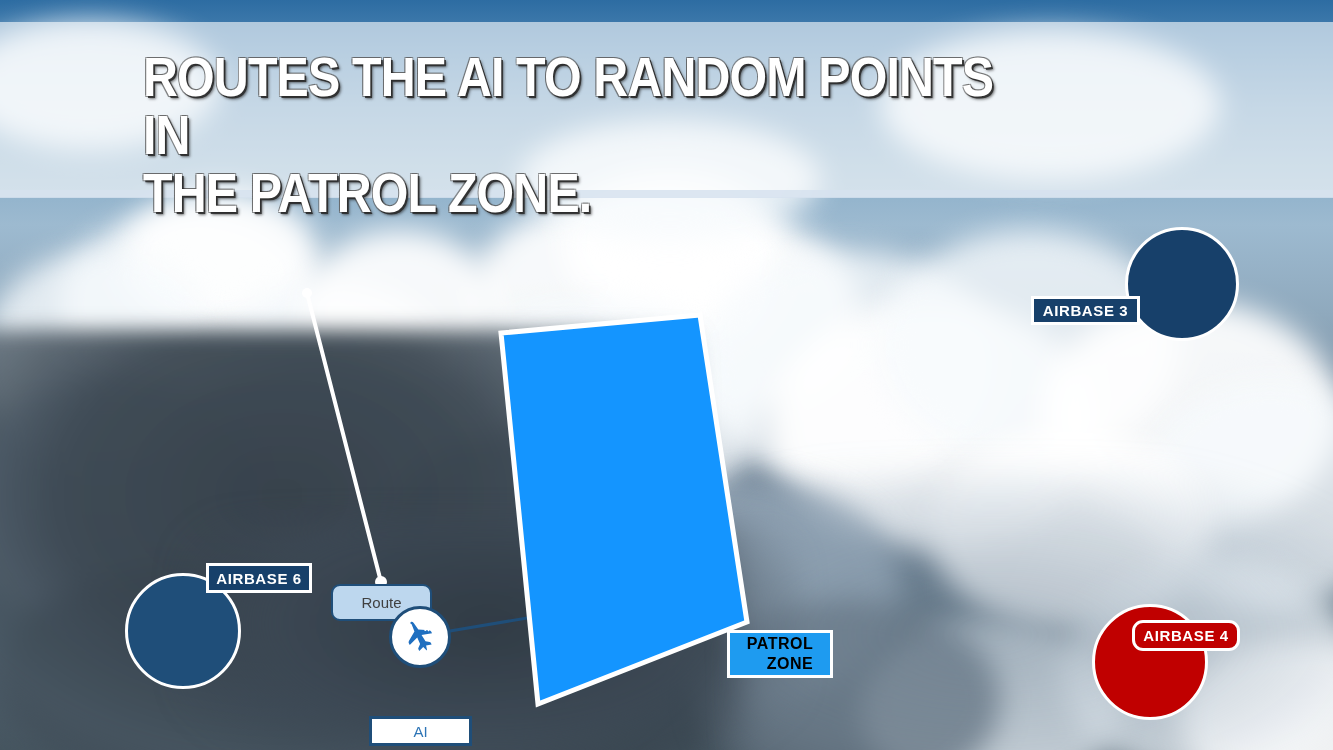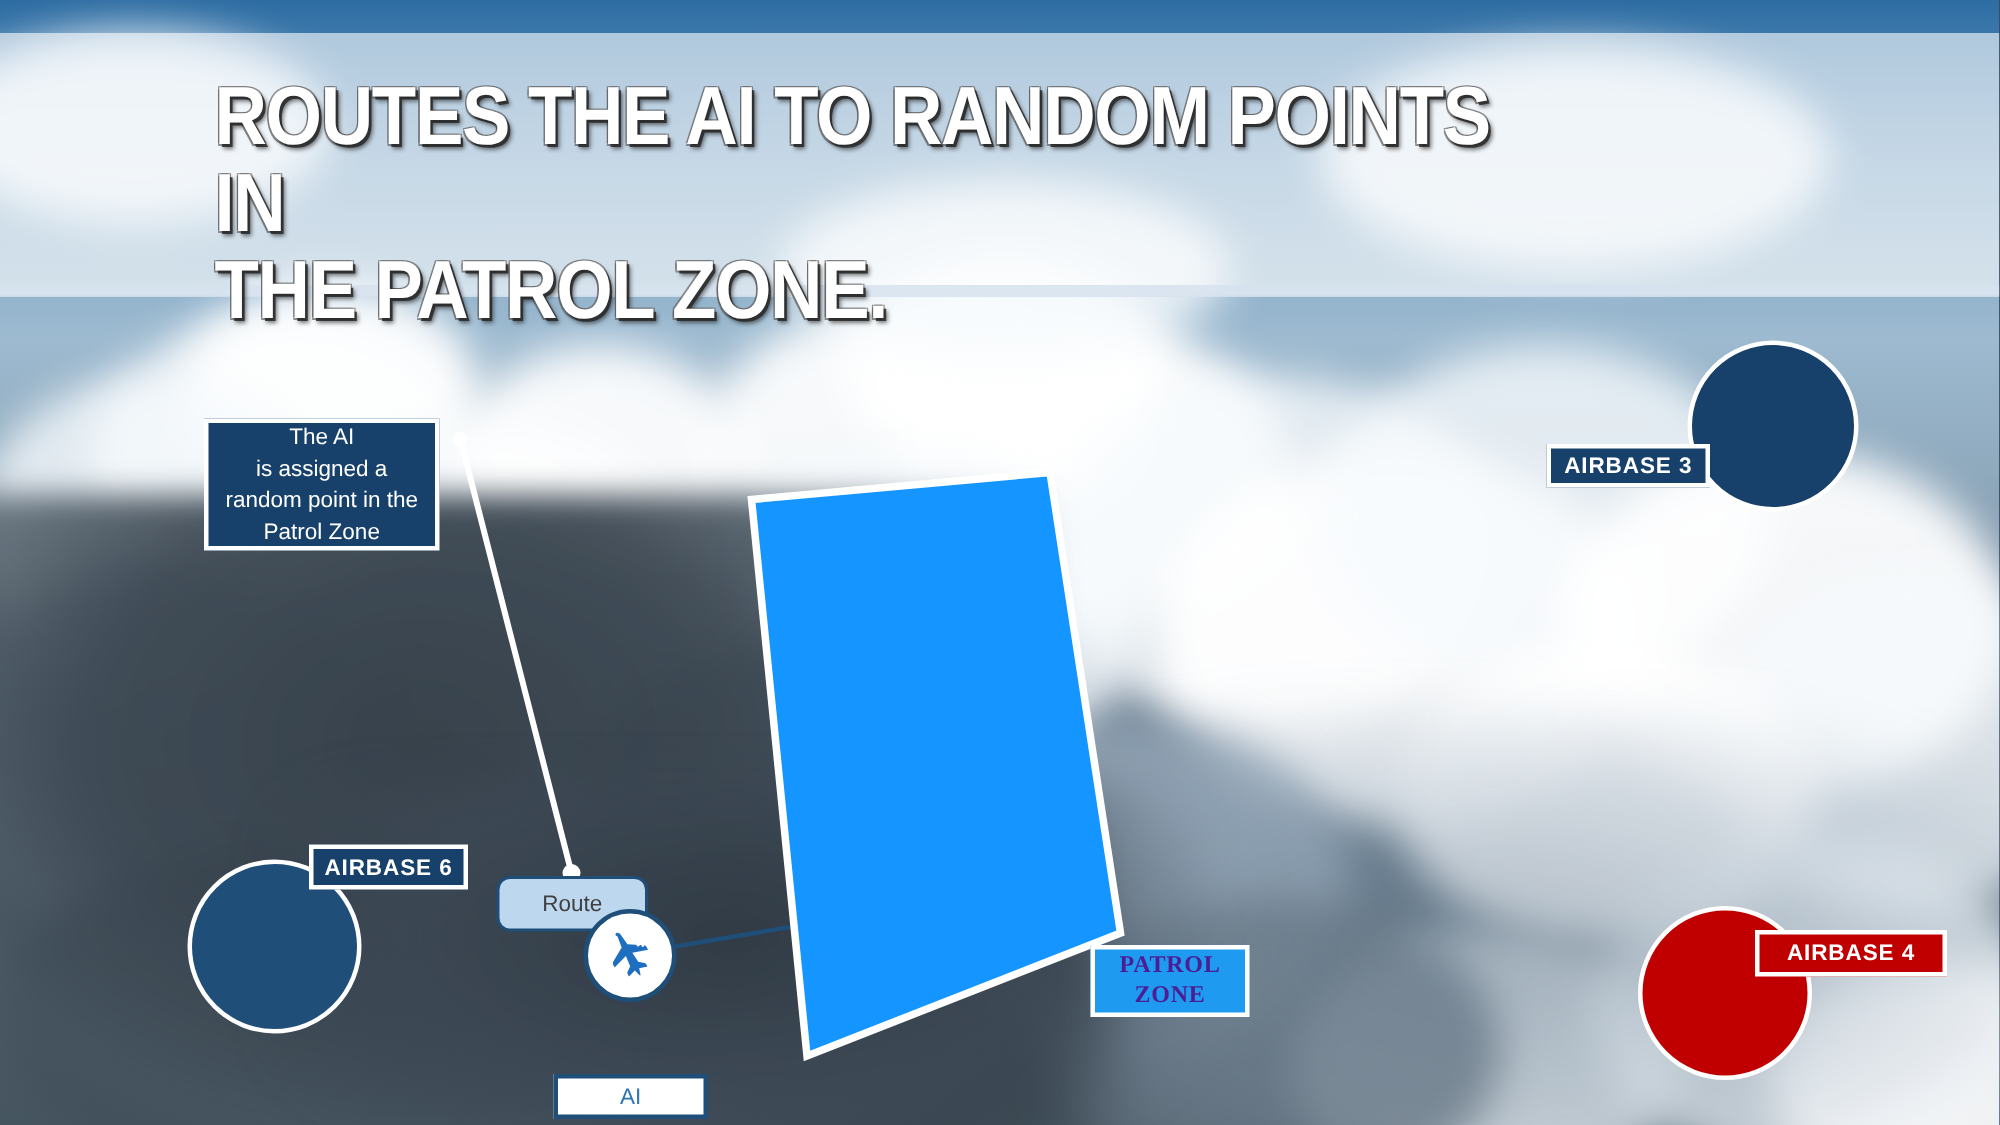--- a/index.html
+++ b/index.html
@@ -147,31 +147,30 @@
     text-align: center;
     white-space: pre-line;
     padding: 4px 6px;
   }
 
   .zone-plate {
     position: absolute;
     box-sizing: border-box;
     background: #1e9bf0;
     border: 3px solid #ffffff;
-    color: #4c1d95;
+    color: #000000;
     font-size: 16px;
     font-weight: bold;
     letter-spacing: 0.5px;
     line-height: 20px;
     display: flex;
     align-items: center;
     justify-content: center;
-    text-align: center;
+    text-align: right;
     white-space: pre-line;
-    font-family: Liberation Serif, serif;
   }
 
   .route-box {
     position: absolute;
     box-sizing: border-box;
     background: #bdd7ee;
     border: 2px solid #1f4e79;
     border-radius: 9px;
     color: #404040;
     font-size: 15px;
@@ -285,35 +284,29 @@
   </svg>
 
   <div class="shapes">
 
     <div class="base-circle navy-dark" style="left:1125px;top:227px;width:114px;height:114px;"></div>
     <div class="plate plate-navy" style="left:1031px;top:296px;width:109px;height:29px;">
       <span>AIRBASE 3</span>
     </div>
 
     <div class="base-circle red" style="left:1092px;top:604px;width:116px;height:116px;"></div>
-    <div class="plate plate-red" style="left:1170px;top:620px;width:128px;height:31px;">
+    <div class="plate plate-red" style="left:1132px;top:620px;width:108px;height:31px;border-radius:11px;">
       <span>AIRBASE 4</span>
     </div>
 
     <div class="base-circle navy" style="left:125px;top:573px;width:116px;height:116px;"></div>
     <div class="plate plate-navy" style="left:206px;top:563px;width:106px;height:30px;">
       <span>AIRBASE 6</span>
     </div>
 
-    <div class="callout" style="left:136px;top:279px;width:157px;height:88px;">
-      <span>The AI
-is assigned a
-random point in the
-Patrol Zone</span>
-    </div>
 
     <div class="zone-plate" style="left:727px;top:630px;width:106px;height:48px;">
       <span>PATROL
 ZONE</span>
     </div>
 
     <div class="route-box" style="left:331px;top:584px;width:101px;height:37px;">
       <span>Route</span>
     </div>
 

